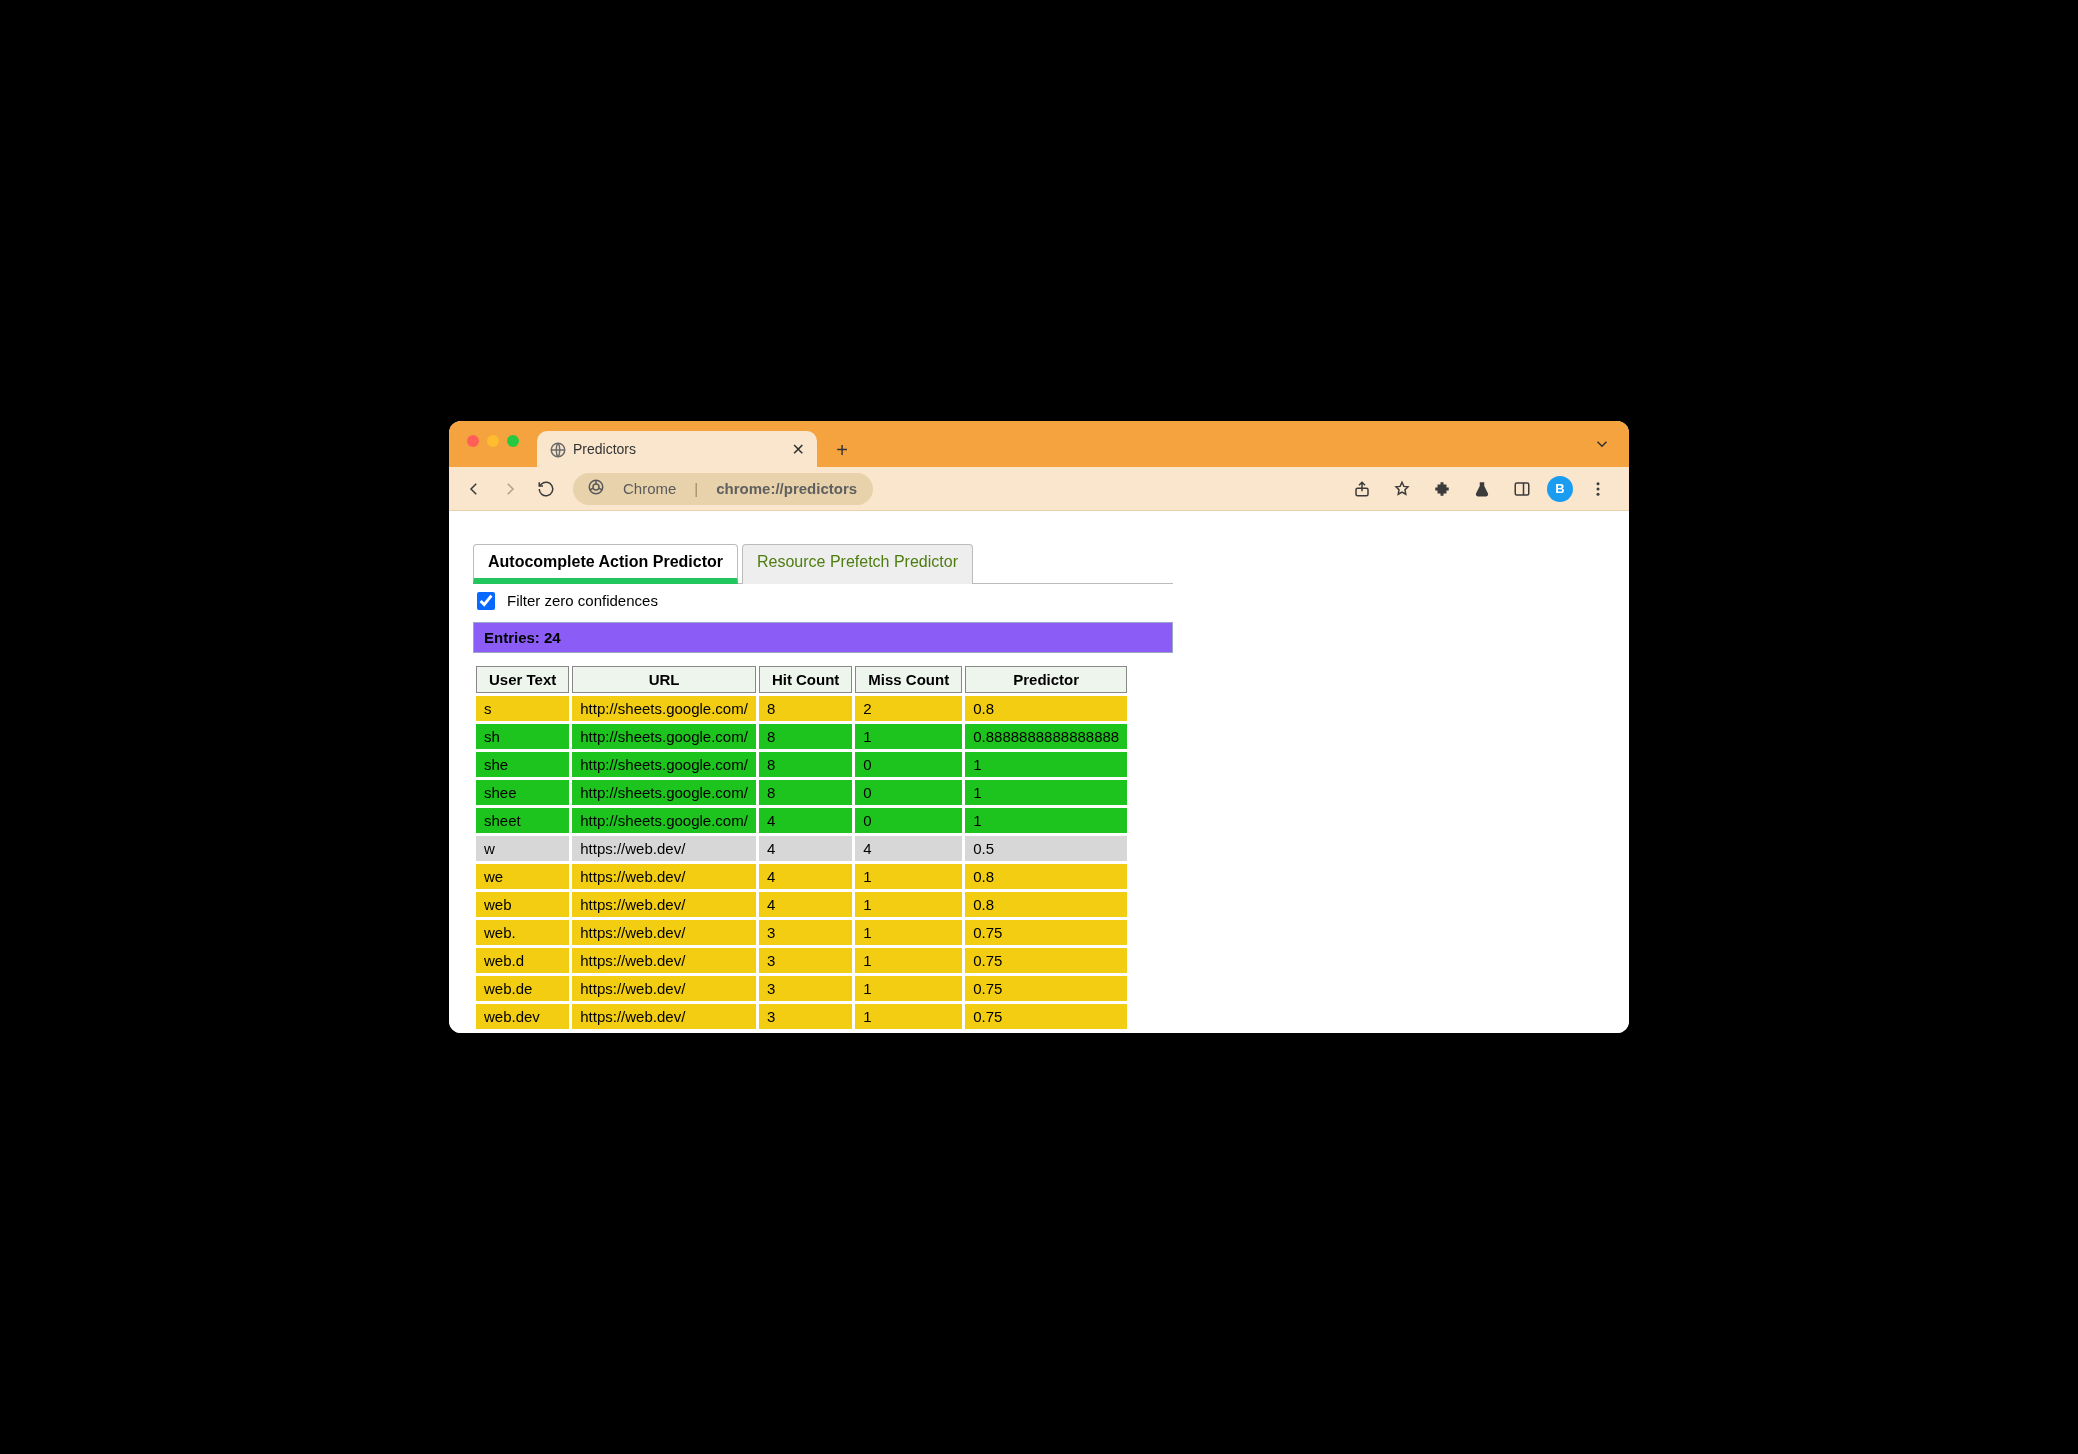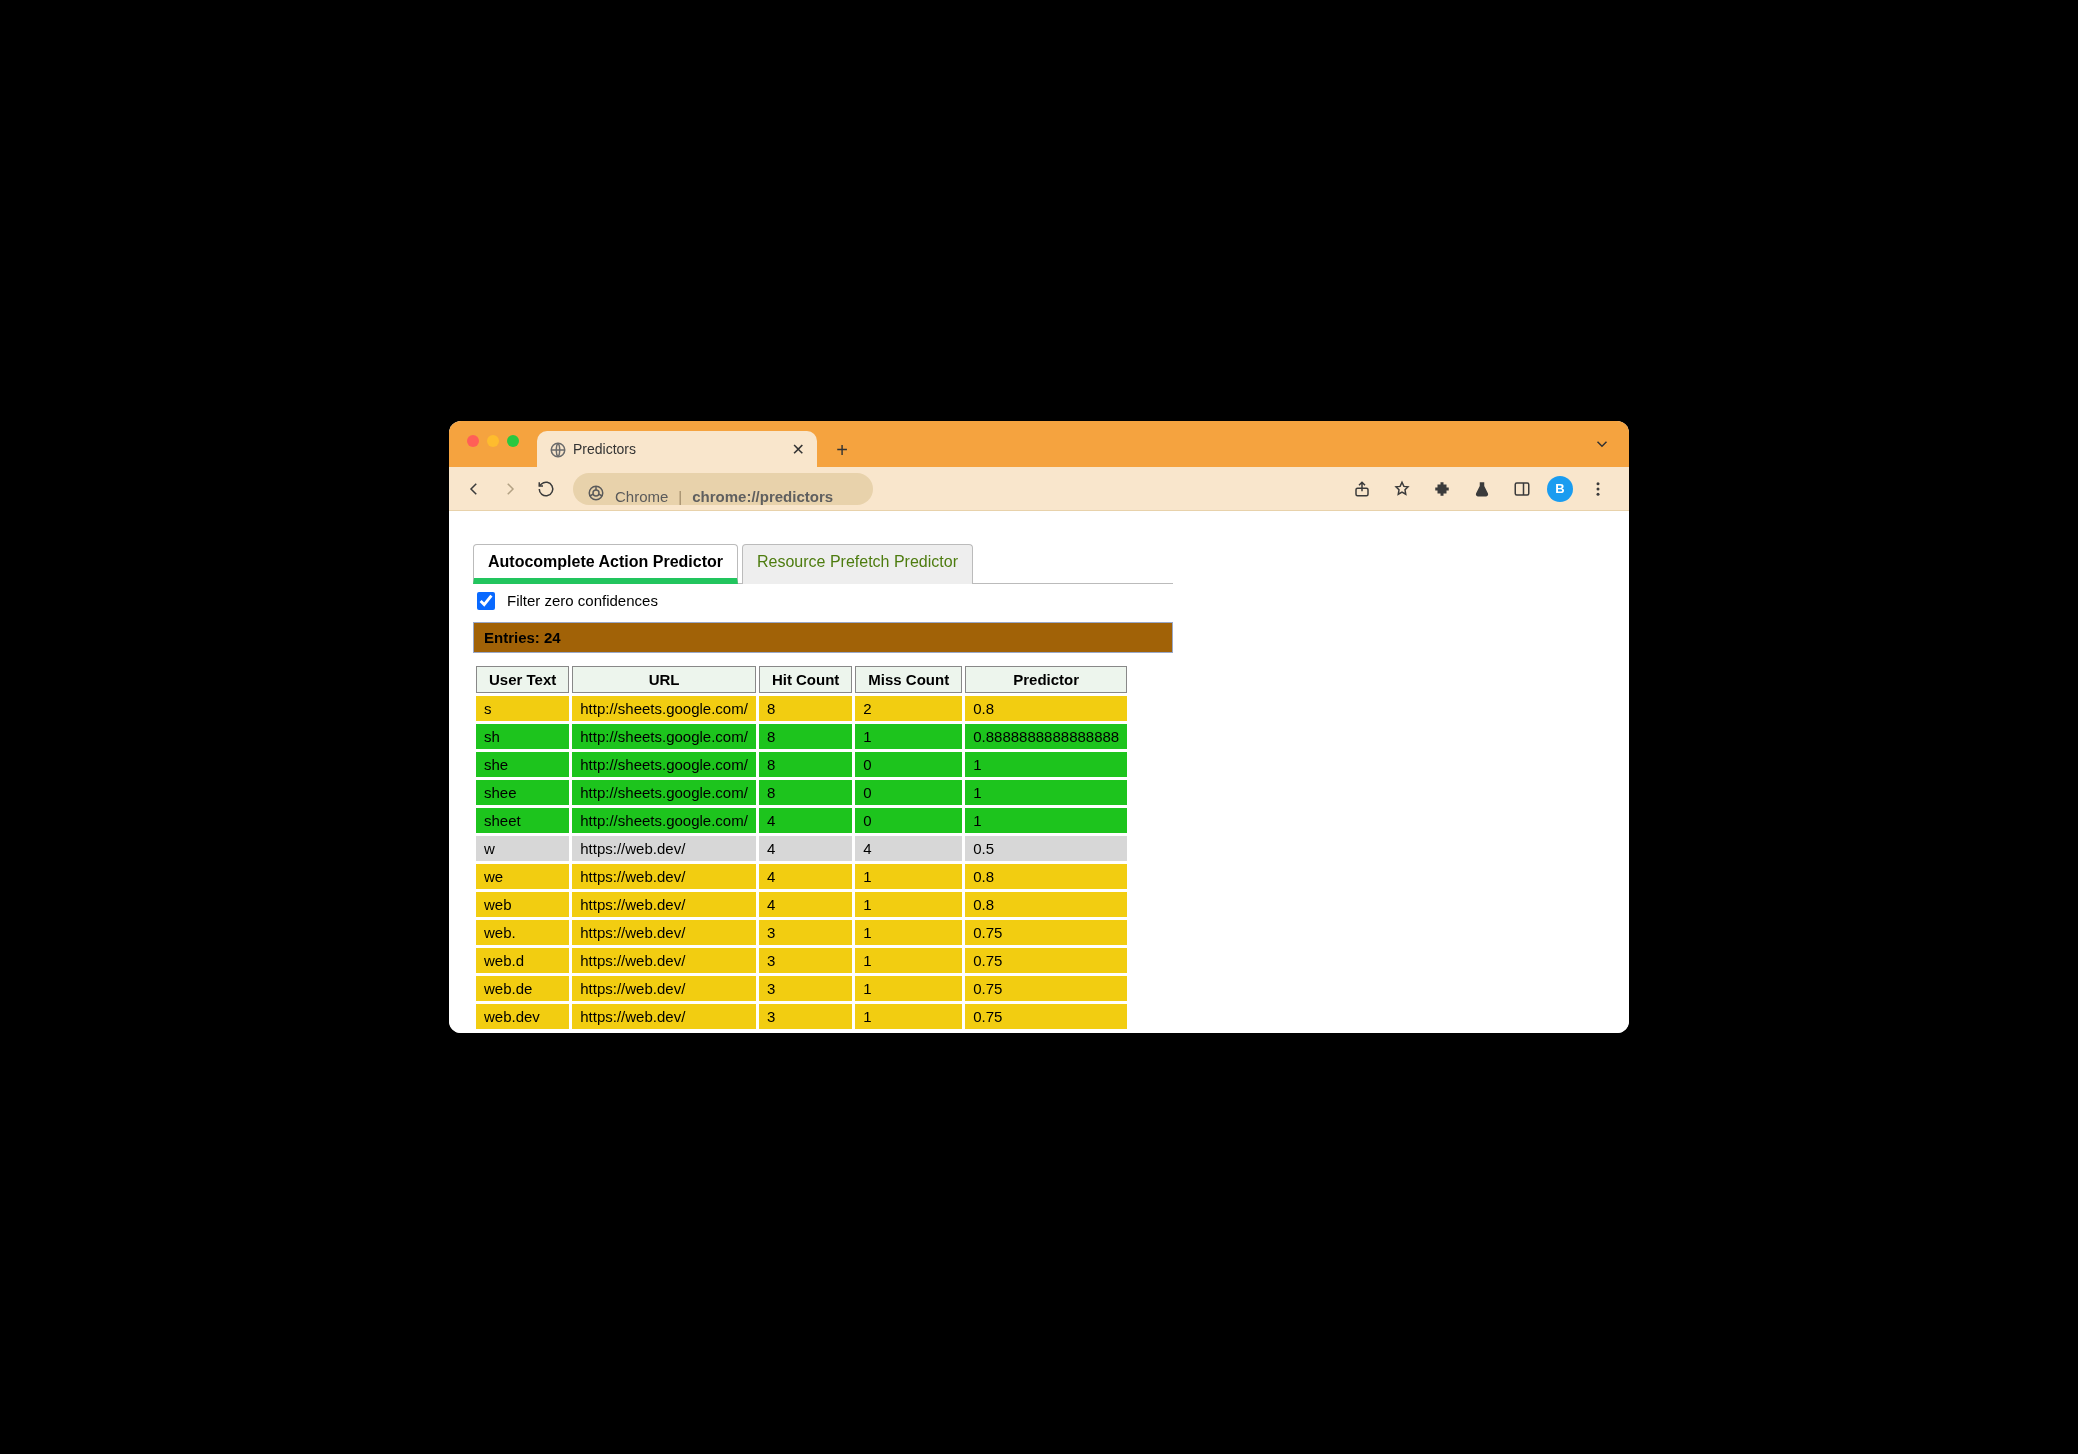--- a/index.html
+++ b/index.html
@@ -98,23 +98,23 @@
   }
   .tbtn.disabled { color: #b3a284; cursor: default; }
   .omnibox {
     flex: none;
     margin-left: 6px;
     margin-right: auto;
     background: #e8d2ab;
     border-radius: 20px;
     height: 32px;
     display: flex;
-    align-items: flex-end;
+    align-items: center;
     padding: 0 14px;
-    gap: 10px;
+    gap: 18px;
     color: #5a5a5a;
     font-size: 15px;
     min-width: 300px;
   }
   .omnibox .sep { color: #a08c6a; }
   .omnibox .url { color: #5f5f5f; font-weight: bold; }
   .omnibox .prefix { color: #5a5a5a; font-weight: 500; }
   .right-icons {
     display: flex;
     align-items: center;
@@ -165,21 +165,21 @@
     display: flex;
     align-items: flex-start;
     gap: 12px;
     font-size: 15px;
   }
   .filter-row input[type=checkbox] {
     width: 18px; height: 18px;
     accent-color: #0969ff;
   }
   .entries-bar {
-    background: #a16207;
+    background: #8b5cf6;
     border: 1px solid #99a8c8;
     padding: 6px 10px;
     font-weight: 700;
     font-size: 15px;
     margin: 2px 0 10px;
   }
   table.data {
     border-collapse: separate;
     border-spacing: 3px;
     font-size: 15px;

